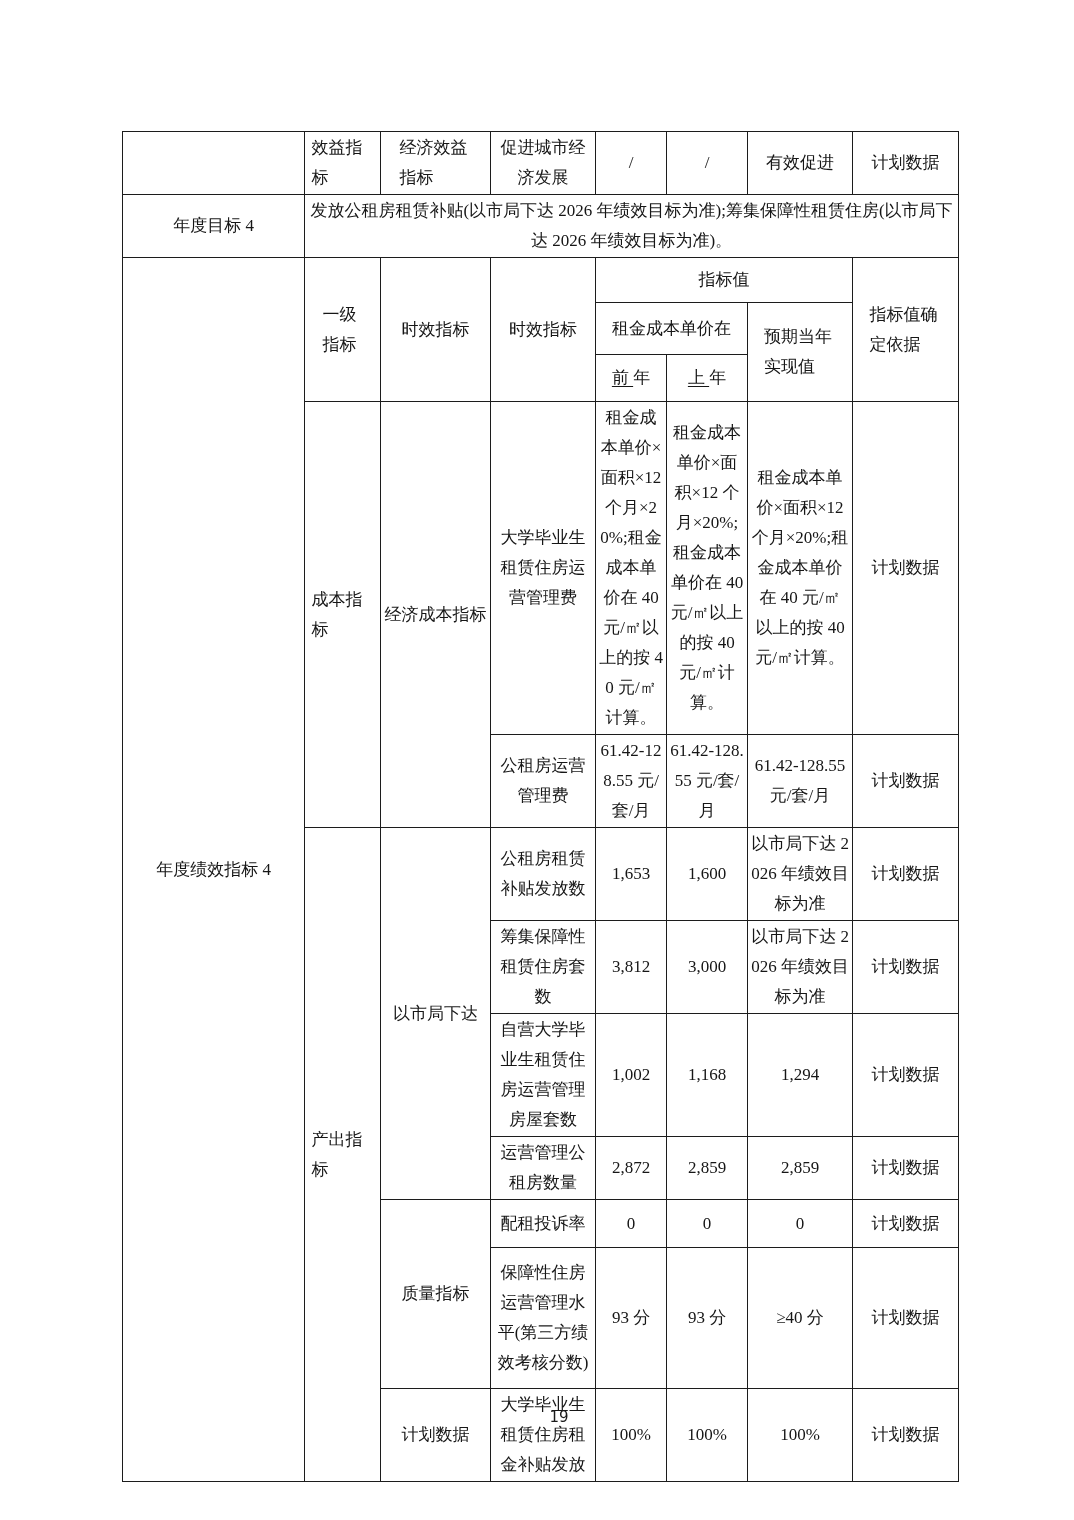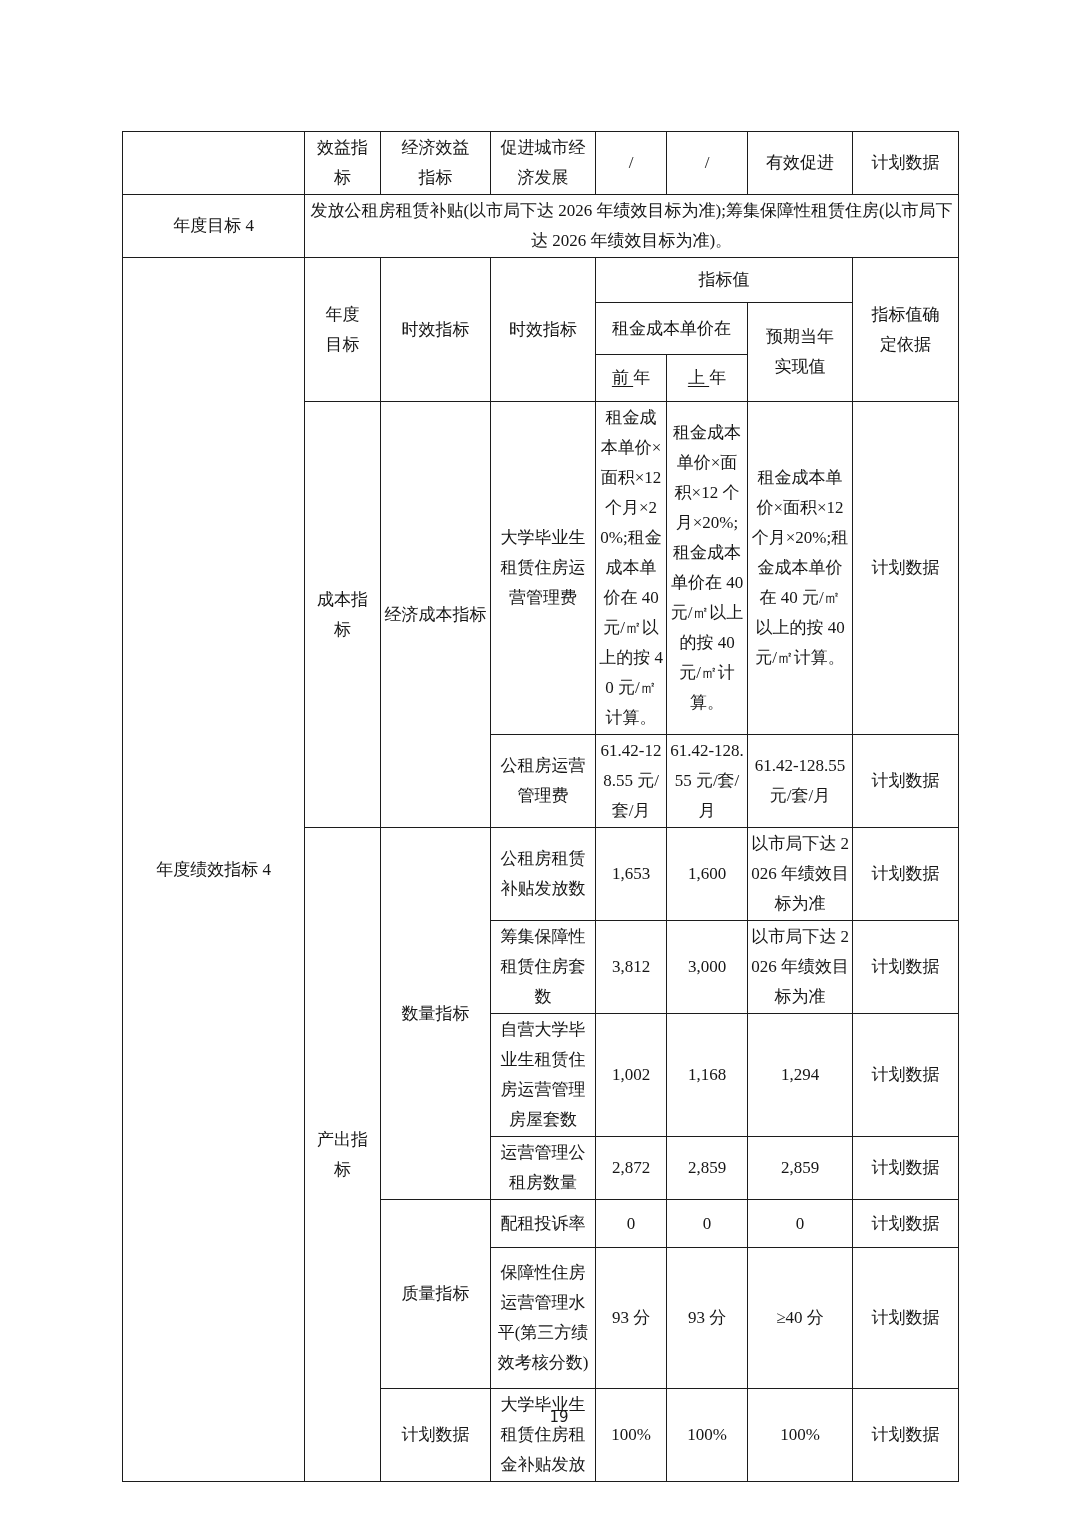--- a/index.html
+++ b/index.html
@@ -23,21 +23,21 @@
     vertical-align:middle;
     font-size:17px;
     line-height:30px;
     padding:1px 3px;
     word-break:break-all;
     overflow:hidden;
   }
   td.v{padding:1px 0;}            
   td.goal-cell{padding:1px 16px;line-height:29px;}
   
-  .wrap{display:inline-block;text-align:center;vertical-align:middle;}
+  .wrap{display:inline-block;text-align:left;vertical-align:middle;}
   .w40{max-width:40px;}
   .w60{max-width:62px;}
   .w72{max-width:72px;}
   .und{white-space:pre;text-decoration:underline;text-underline-offset:3px;}
   
   tr.h57{height:57px} tr.h60{height:60px} tr.h45{height:45px} tr.h52{height:52px}
   tr.h47{height:47px} tr.h285{height:285px} tr.h86{height:86px} tr.h85{height:85px}
   tr.h93{height:93px} tr.h110{height:110px} tr.h62{height:62px} tr.h48{height:48px}
   tr.h141{height:141px}
   .pagenum{
@@ -75,21 +75,21 @@
       <td>计划数据</td>
     </tr>
 
     <tr class="h60">
       <td>年度目标 4</td>
       <td class="goal-cell" colspan="7">发放公租房租赁补贴(以市局下达 2026 年绩效目标为准);筹集保障性租赁住房(以市局下达 2026 年绩效目标为准)。</td>
     </tr>
 
     <tr class="h45">
       <td rowspan="12">年度绩效指标 4</td>
-      <td rowspan="3"><span class="wrap w40">年度目标</span></td>
+      <td rowspan="3"><span class="wrap w40">一级指标</span></td>
       <td rowspan="3">时效指标</td>
       <td rowspan="3">时效指标</td>
       <td colspan="3">指标值</td>
       <td rowspan="3"><span class="wrap w72">指标值确定依据</span></td>
     </tr>
     <tr class="h52">
       <td colspan="2">租金成本单价在</td>
       <td rowspan="2"><span class="wrap w72">预期当年实现值</span></td>
     </tr>
     <tr class="h47">
@@ -110,21 +110,21 @@
     <tr class="h86">
       <td>公租房运营管理费</td>
       <td class="v">61.42-128.55 元/套/月</td>
       <td class="v">61.42-128.55 元/套/月</td>
       <td class="v">61.42-128.55 元/套/月</td>
       <td>计划数据</td>
     </tr>
 
     <tr class="h85">
       <td rowspan="7"><span class="wrap w60">产出指标</span></td>
-      <td rowspan="4">数量指标</td>
+      <td rowspan="4">以市局下达</td>
       <td>公租房租赁补贴发放数</td>
       <td class="v">1,653</td>
       <td class="v">1,600</td>
       <td class="v">以市局下达 2026 年绩效目标为准</td>
       <td>计划数据</td>
     </tr>
 
     <tr class="h93">
       <td>筹集保障性租赁住房套数</td>
       <td class="v">3,812</td>

